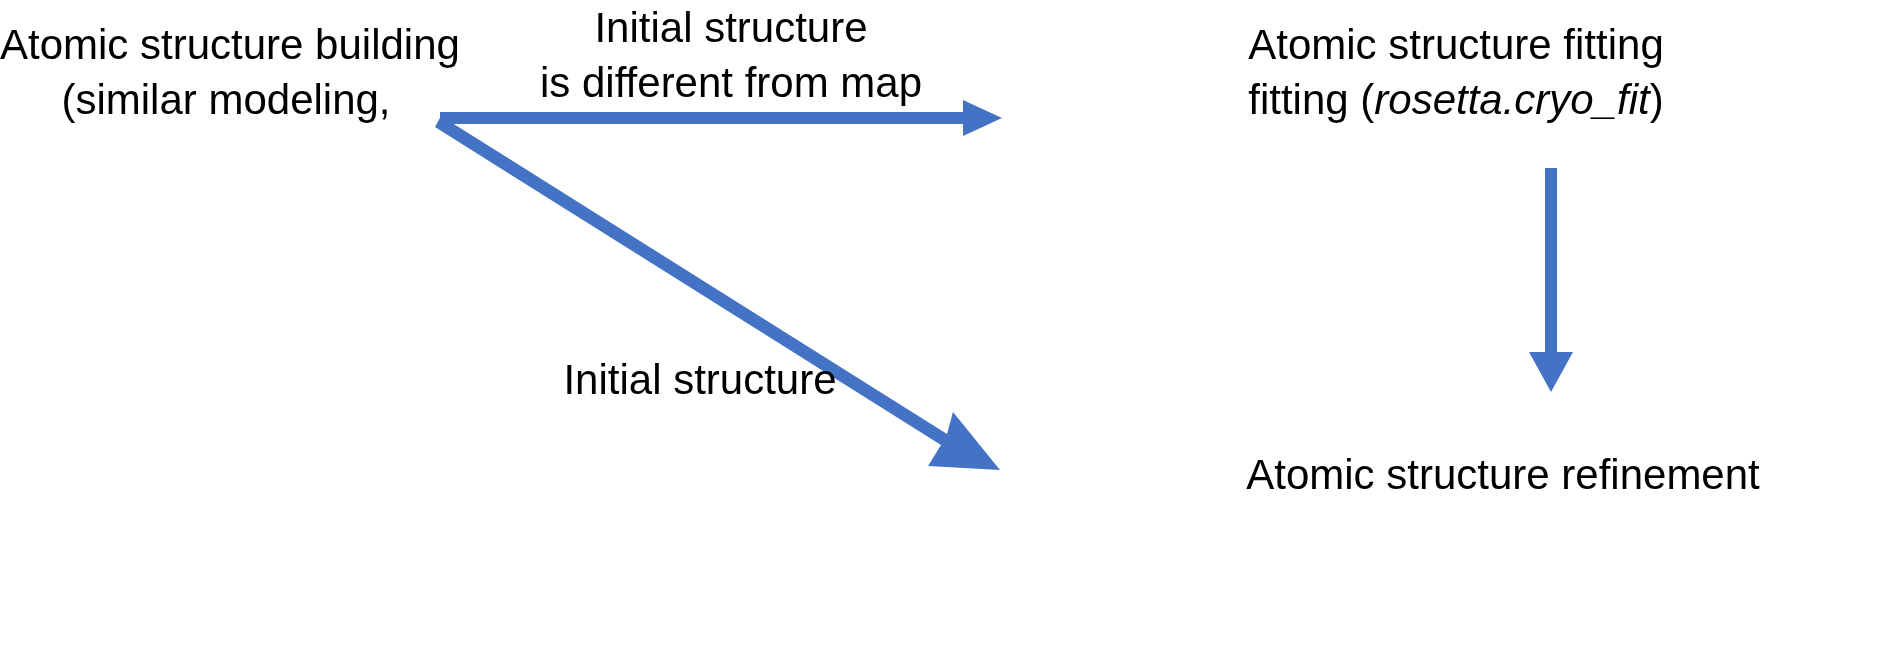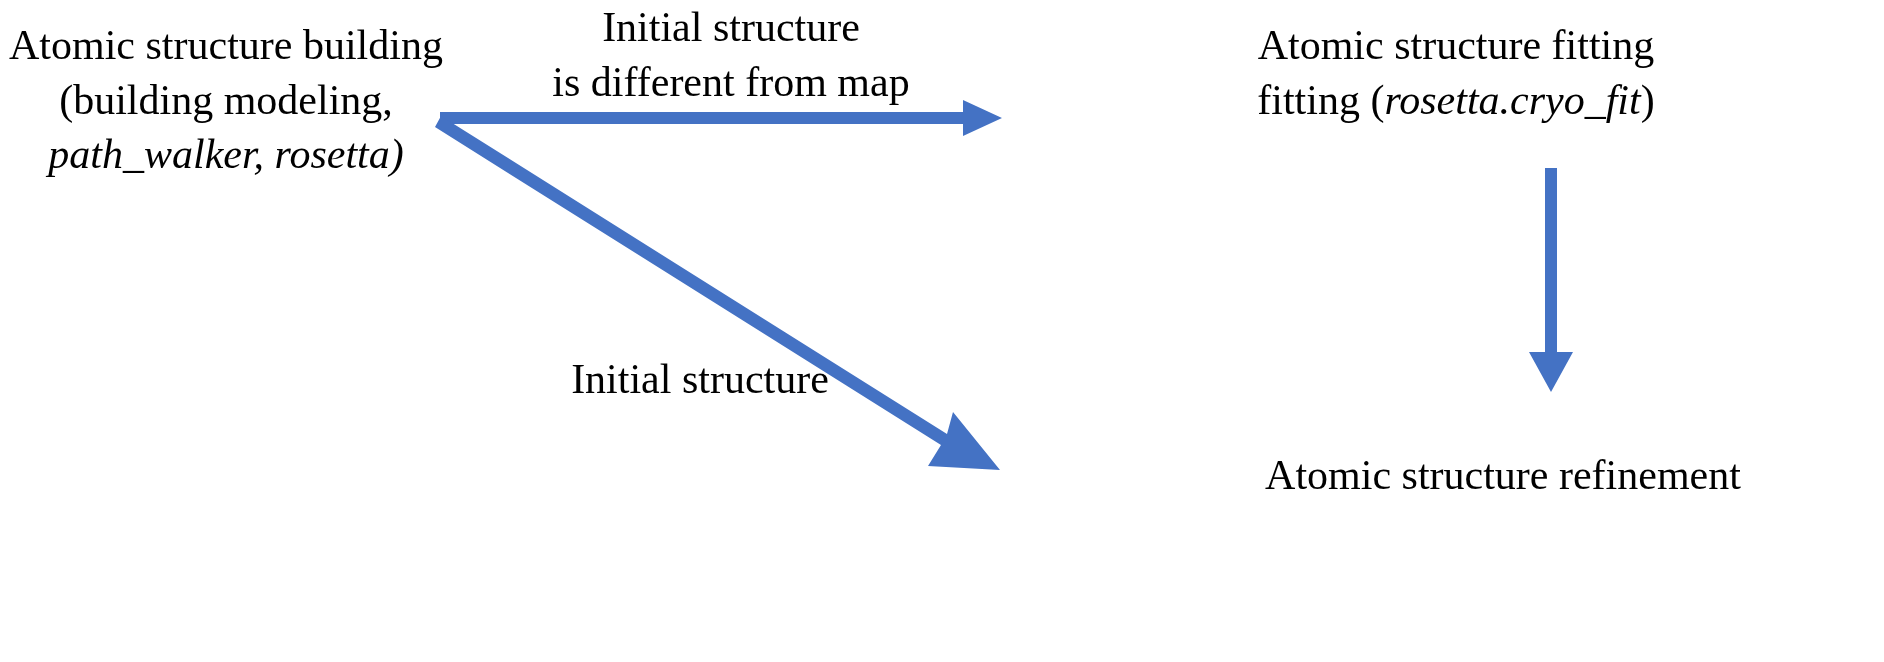--- a/index.html
+++ b/index.html
@@ -7,21 +7,21 @@
     margin: 0;
     padding: 0;
     background: #ffffff;
   }
   #canvas {
     position: relative;
     width: 1884px;
     height: 662px;
     background: #ffffff;
     overflow: hidden;
-    font-family: Liberation Serif, serif;
+    font-family: Liberation Sans, sans-serif;
     color: #000000;
   }
   .node {
     position: absolute;
     text-align: center;
     line-height: 1.30;
     font-size: 43px;
     color: #000000;
     white-space: nowrap;
   }
@@ -97,22 +97,21 @@
       <path d="M 441 116 L 947 434 L 953 412 L 1000 470 L 928 466 L 941 445 L 435 127 Z" fill="#4472C4"></path>
     </g>
 
     <g>
       <path d="M 1545 168 L 1557 168 L 1557 352 L 1573 352 L 1551 392 L 1529 352 L 1545 352 Z" fill="#4472C4"></path>
     </g>
   </svg>
 
   <div class="node" id="node-building">
     <span class="ln">Atomic structure building</span>
-    <span class="ln">(building modeling,</span>
-    <span class="ln"><span class="it">path_walker, rosetta)</span></span>
+    <span class="ln">(similar modeling,</span>
   </div>
 
   <div class="edge-label" id="label-different">
     <span class="ln">Initial structure</span>
     <span class="ln">is different from map</span>
   </div>
 
   <div class="edge-label" id="label-similar">
     <span class="ln">Initial structure</span>
   </div>

